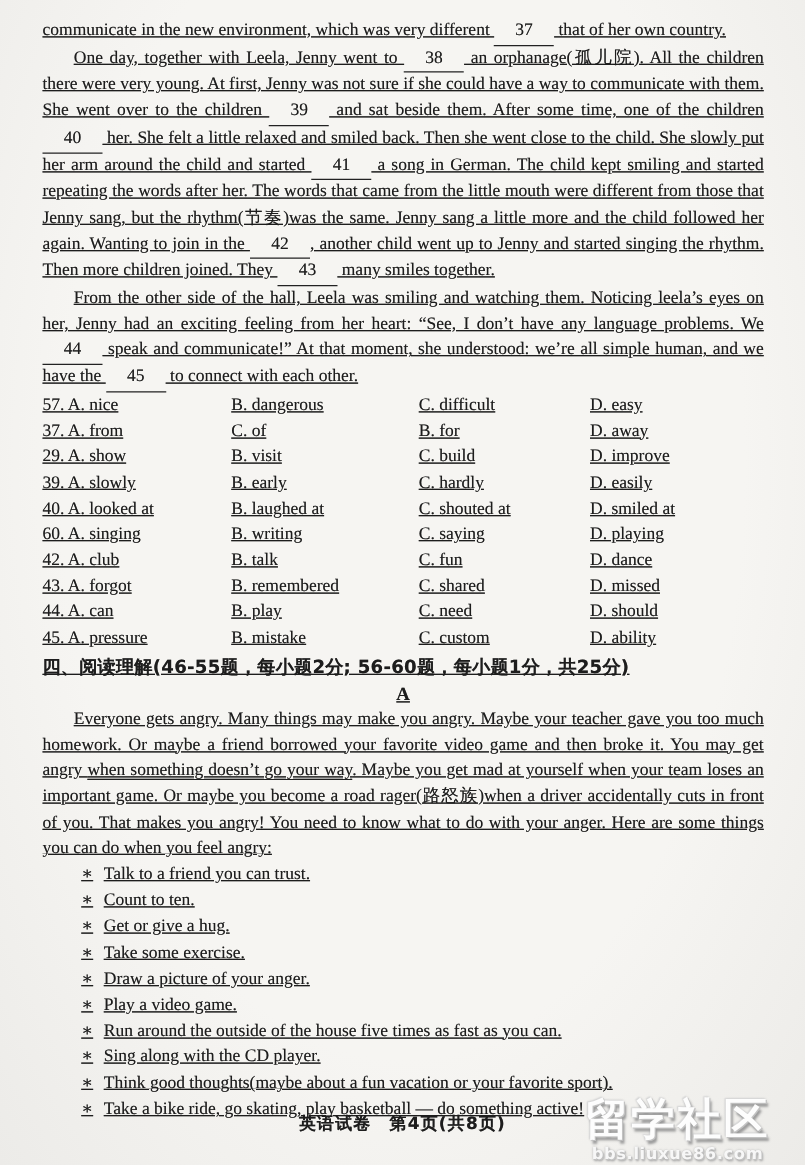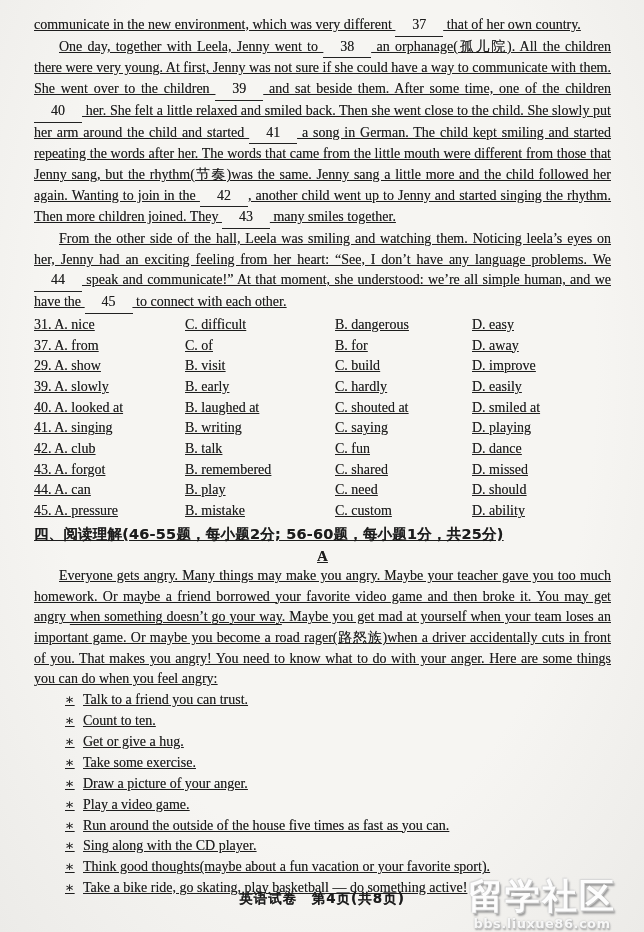--- a/index.html
+++ b/index.html
@@ -107,23 +107,23 @@
 
 <div class="page">
   <div class="content">
     <div id="cloze-passage">
         <p class="para">communicate in the new environment, which was very different <span class="blank">37</span> that of her own country.</p>
         <p class="para indent">One day, together with Leela, Jenny went to <span class="blank">38</span> an orphanage(孤儿院). All the children there were very young. At first, Jenny was not sure if she could have a way to communicate with them. She went over to the children <span class="blank">39</span> and sat beside them. After some time, one of the children <span class="blank">40</span> her. She felt a little relaxed and smiled back. Then she went close to the child. She slowly put her arm around the child and started <span class="blank">41</span> a song in German. The child kept smiling and started repeating the words after her. The words that came from the little mouth were different from those that Jenny sang, but the rhythm(节奏)was the same. Jenny sang a little more and the child followed her again. Wanting to join in the <span class="blank">42</span>, another child went up to Jenny and started singing the rhythm. Then more children joined. They <span class="blank">43</span> many smiles together.</p>
         <p class="para indent">From the other side of the hall, Leela was smiling and watching them. Noticing leela’s eyes on her, Jenny had an exciting feeling from her heart: “See, I don’t have any language problems. We <span class="blank">44</span> speak and communicate!” At that moment, she understood: we’re all simple human, and we have the <span class="blank">45</span> to connect with each other.</p>
       </div>
     <div id="options-table" class="options">
         <div class="opt-row">
-          <div class="opt-cell">31. A. nice</div>
+          <div class="opt-cell">57. A. nice</div>
+          <div class="opt-cell">B. dangerous</div>
           <div class="opt-cell">C. difficult</div>
-          <div class="opt-cell">B. dangerous</div>
           <div class="opt-cell">D. easy</div>
         </div>
         <div class="opt-row">
           <div class="opt-cell">37. A. from</div>
           <div class="opt-cell">C. of</div>
           <div class="opt-cell">B. for</div>
           <div class="opt-cell">D. away</div>
         </div>
         <div class="opt-row">
           <div class="opt-cell">29. A. show</div>
@@ -137,21 +137,21 @@
           <div class="opt-cell">C. hardly</div>
           <div class="opt-cell">D. easily</div>
         </div>
         <div class="opt-row">
           <div class="opt-cell">40. A. looked at</div>
           <div class="opt-cell">B. laughed at</div>
           <div class="opt-cell">C. shouted at</div>
           <div class="opt-cell">D. smiled at</div>
         </div>
         <div class="opt-row">
-          <div class="opt-cell">41. A. singing</div>
+          <div class="opt-cell">60. A. singing</div>
           <div class="opt-cell">B. writing</div>
           <div class="opt-cell">C. saying</div>
           <div class="opt-cell">D. playing</div>
         </div>
         <div class="opt-row">
           <div class="opt-cell">42. A. club</div>
           <div class="opt-cell">B. talk</div>
           <div class="opt-cell">C. fun</div>
           <div class="opt-cell">D. dance</div>
         </div>

